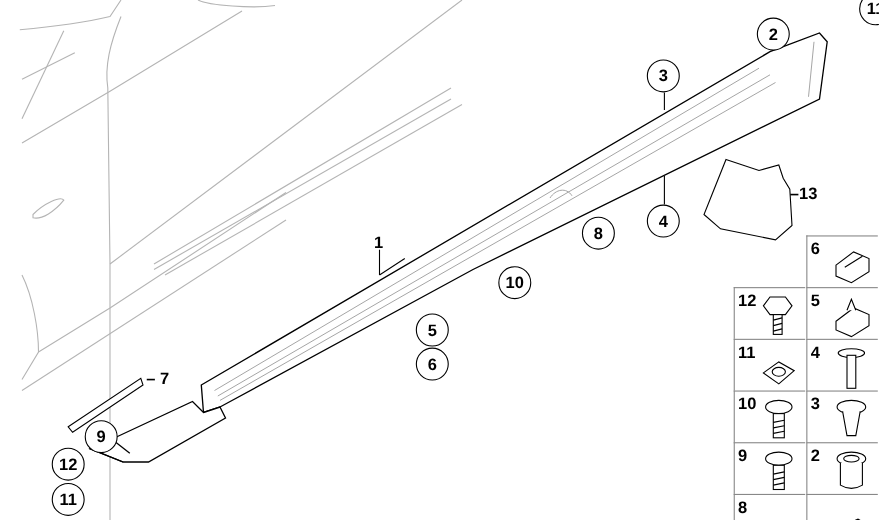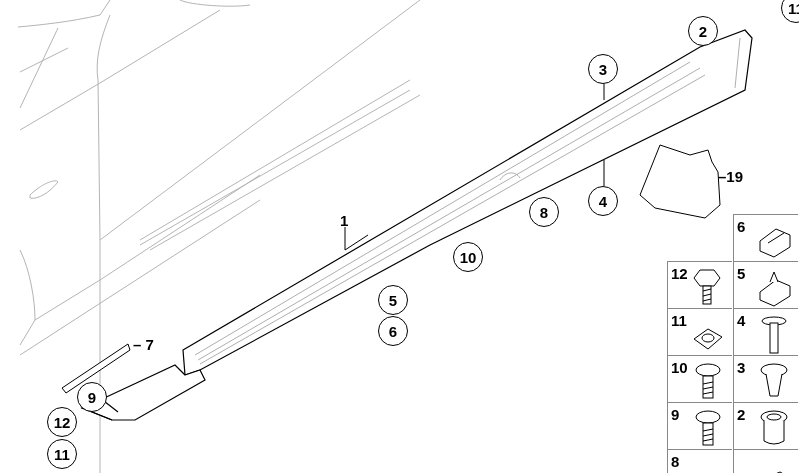--- a/index.html
+++ b/index.html
@@ -75,21 +75,21 @@
       <div class="callout" style="left: 453px; top: 242px;">10</div>
       <div class="callout" style="left: 378px; top: 285px;">5</div>
       <div class="callout" style="left: 378px; top: 316px;">6</div>
       <div class="callout" style="left: 77px; top: 382px;">9</div>
       <div class="callout" style="left: 47px; top: 407px;">12</div>
       <div class="callout" style="left: 47px; top: 439px;">11</div>
     </div>
   <div id="dashlabels">
       <div class="label-dash" style="left: 340px; top: 212px;">1</div>
       <div class="label-dash" style="left: 133px; top: 336px;">– 7</div>
-      <div class="label-dash" style="left: 718px; top: 168px;">–19</div>
+      <div class="label-dash" style="left: 718px; top: 168px;">–13</div>
     </div>
 
   <div class="grid" id="grid">
       <div class="cell" style="left: 66px; top: 0px;"><span class="num">6</span><span><svg width="40" height="46" viewBox="0 0 40 46" stroke-width="1">
             <path d="M4,22 L20,10 L34,16 L34,28 L18,38 L4,32 Z" fill="#fff" stroke="#000"></path>
             <path d="M12,24 L28,14" stroke="#000"></path>
           </svg></span></div>
       <div class="cell" style="left: 0px; top: 47px;"><span class="num">12</span><span><svg width="40" height="46" viewBox="0 0 40 46" stroke-width="1">
             <polygon points="10,4 24,4 30,12 24,20 10,20 4,12" fill="#fff" stroke="#000"></polygon>
             <rect x="13" y="20" width="8" height="18" fill="#fff" stroke="#000"></rect>

